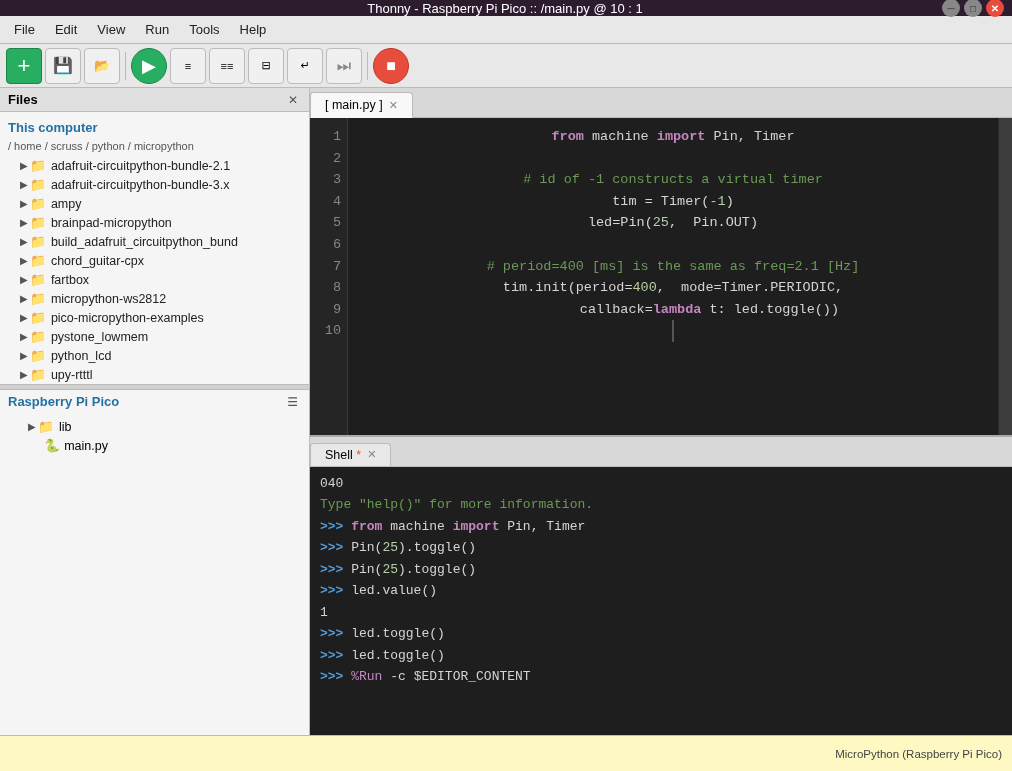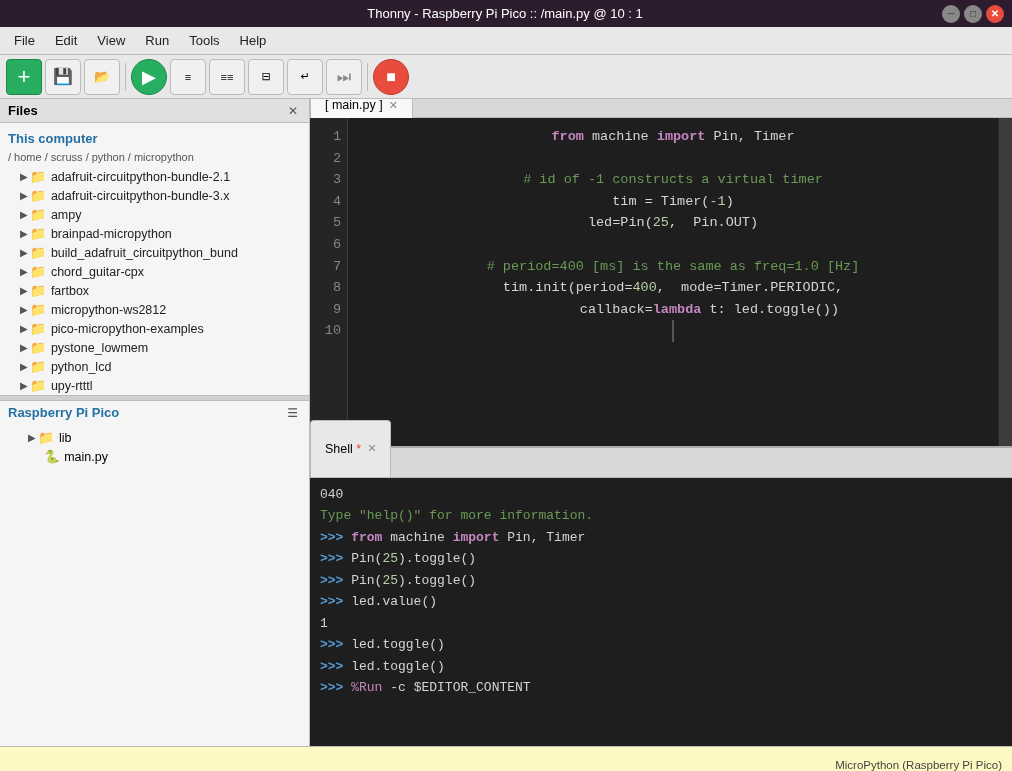--- a/index.html
+++ b/index.html
@@ -9,21 +9,21 @@
       background: #c0c0c0;
       width: 1012px;
       height: 771px;
       overflow: hidden;
     }
 
     
     .title-bar {
       background: #2d1b2e;
       color: #fff;
-      height: 27px;
+      height: 16px;
       display: flex;
       align-items: center;
       justify-content: space-between;
       padding: 0 8px;
       user-select: none;
     }
     .title-bar-title {
       font-size: 13px;
       flex: 1;
       text-align: center;
@@ -237,21 +237,21 @@
       flex-direction: column;
       background: #f8f8f8;
       overflow: hidden;
     }
 
     
     .tab-bar {
       display: flex;
       background: #d8d8d8;
       border-bottom: 1px solid #bbb;
-      height: 19px;
+      height: 30px;
       align-items: flex-end;
     }
     .tab {
       padding: 5px 14px;
       background: #e8e8e8;
       border: 1px solid #bbb;
       border-bottom: none;
       cursor: pointer;
       font-size: 12.5px;
       display: flex;
@@ -313,21 +313,21 @@
       border-top: 2px solid #aaa;
     }
     .shell-tab-bar {
       display: flex;
       background: #d8d8d8;
       border-bottom: 1px solid #bbb;
       height: 30px;
       align-items: flex-end;
     }
     .shell-tab {
-      padding: 21px 14px;
+      padding: 4px 14px;
       background: #e8e8e8;
       border: 1px solid #bbb;
       border-bottom: none;
       cursor: pointer;
       font-size: 12.5px;
       display: flex;
       align-items: flex-start;
       gap: 6px;
       border-radius: 4px 4px 0 0;
     }
@@ -540,21 +540,21 @@
         <div>8</div>
         <div>9</div>
         <div>10</div>
       </div>
       <div class="code-content"><span class="kw-from">from</span> machine <span class="kw-import">import</span> Pin, Timer
 
 <span class="code-comment"># id of -1 constructs a virtual timer</span>
 tim = Timer(<span class="code-number">-1</span>)
 led=Pin(<span class="code-number">25</span>,  Pin.OUT)
 
-<span class="code-comment"># period=400 [ms] is the same as freq=1.0 [Hz]</span>
+<span class="code-comment"># period=400 [ms] is the same as freq=2.1 [Hz]</span>
 tim.init(period=<span class="code-number">400</span>,  mode=Timer.PERIODIC,
          callback=<span class="kw-lambda">lambda</span> t: led.toggle())
 <span style="background:#555; display:inline-block; width:2px;">&nbsp;</span></div>
       <div class="editor-right-panel"></div>
     </div>
 
     <div class="shell-container">
       <div class="shell-tab-bar">
         <div class="shell-tab">
           <span>Shell <span style="color:#e74c3c;">*</span></span>

